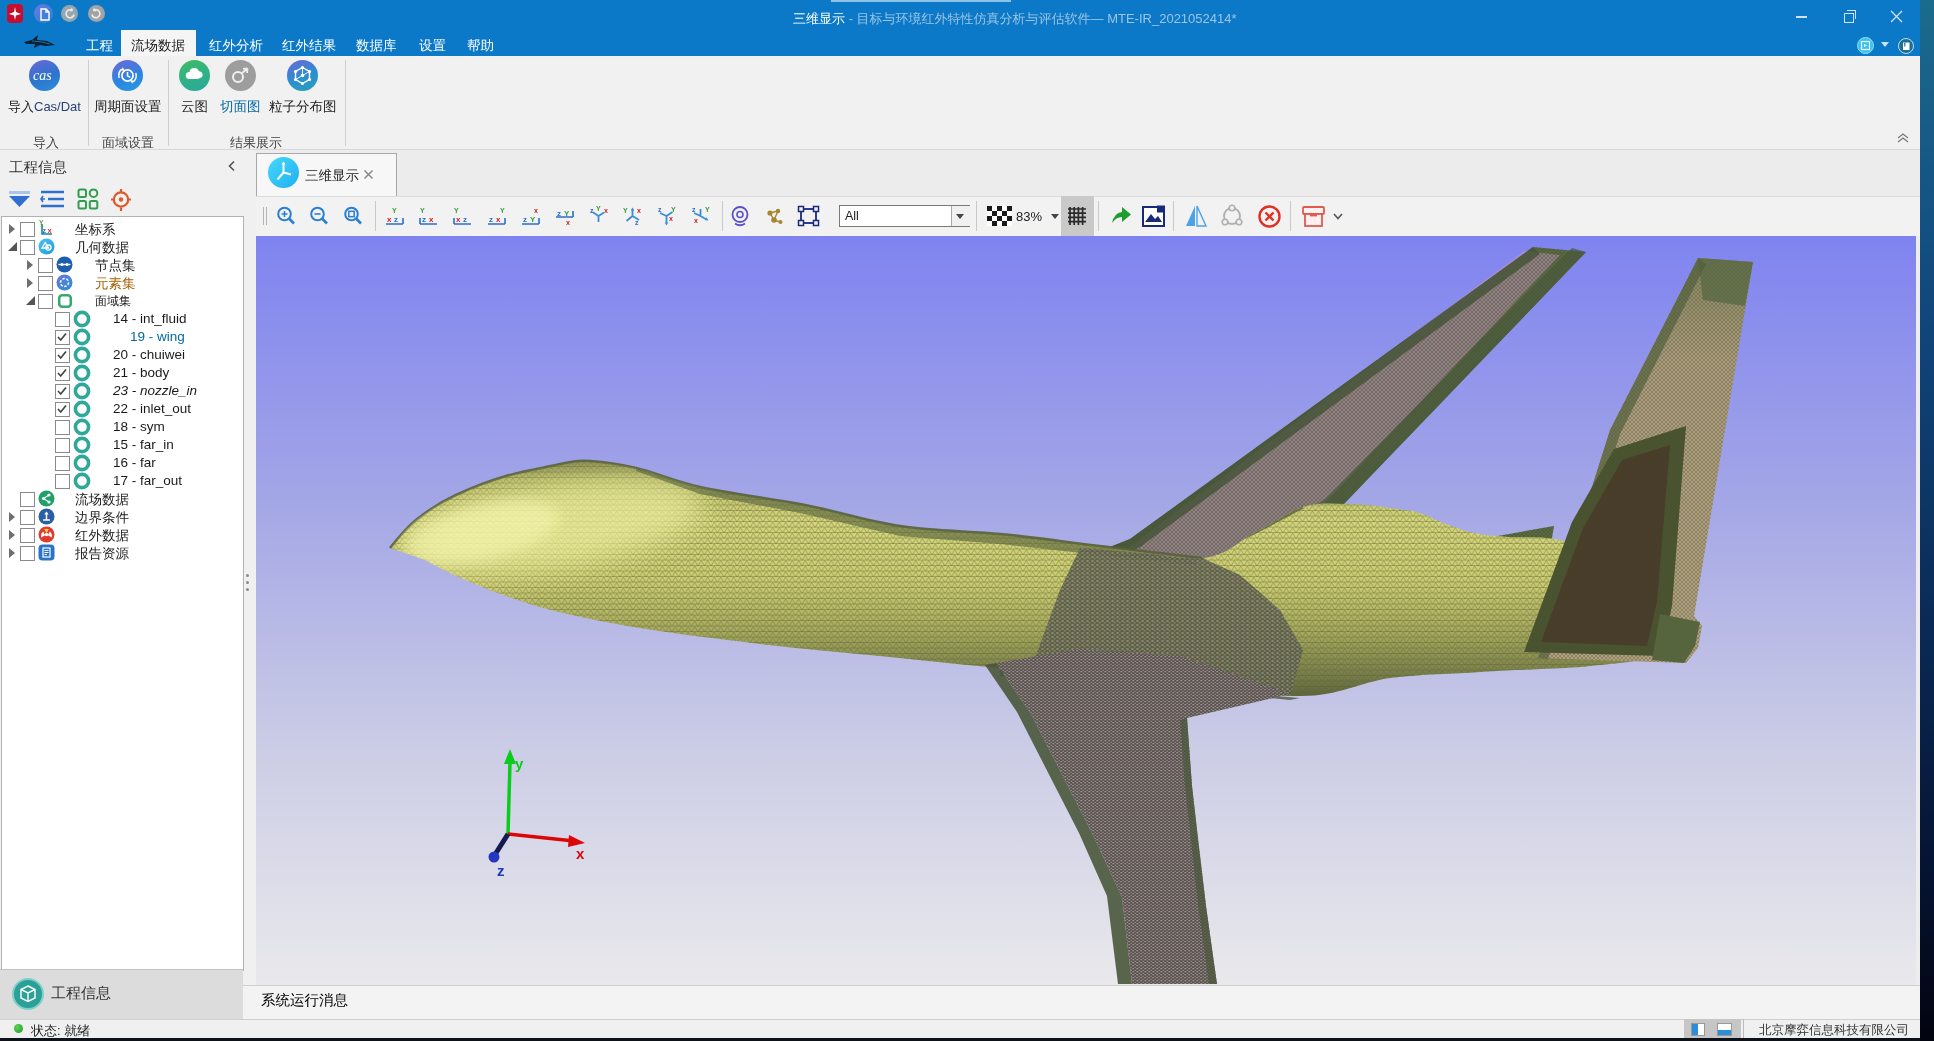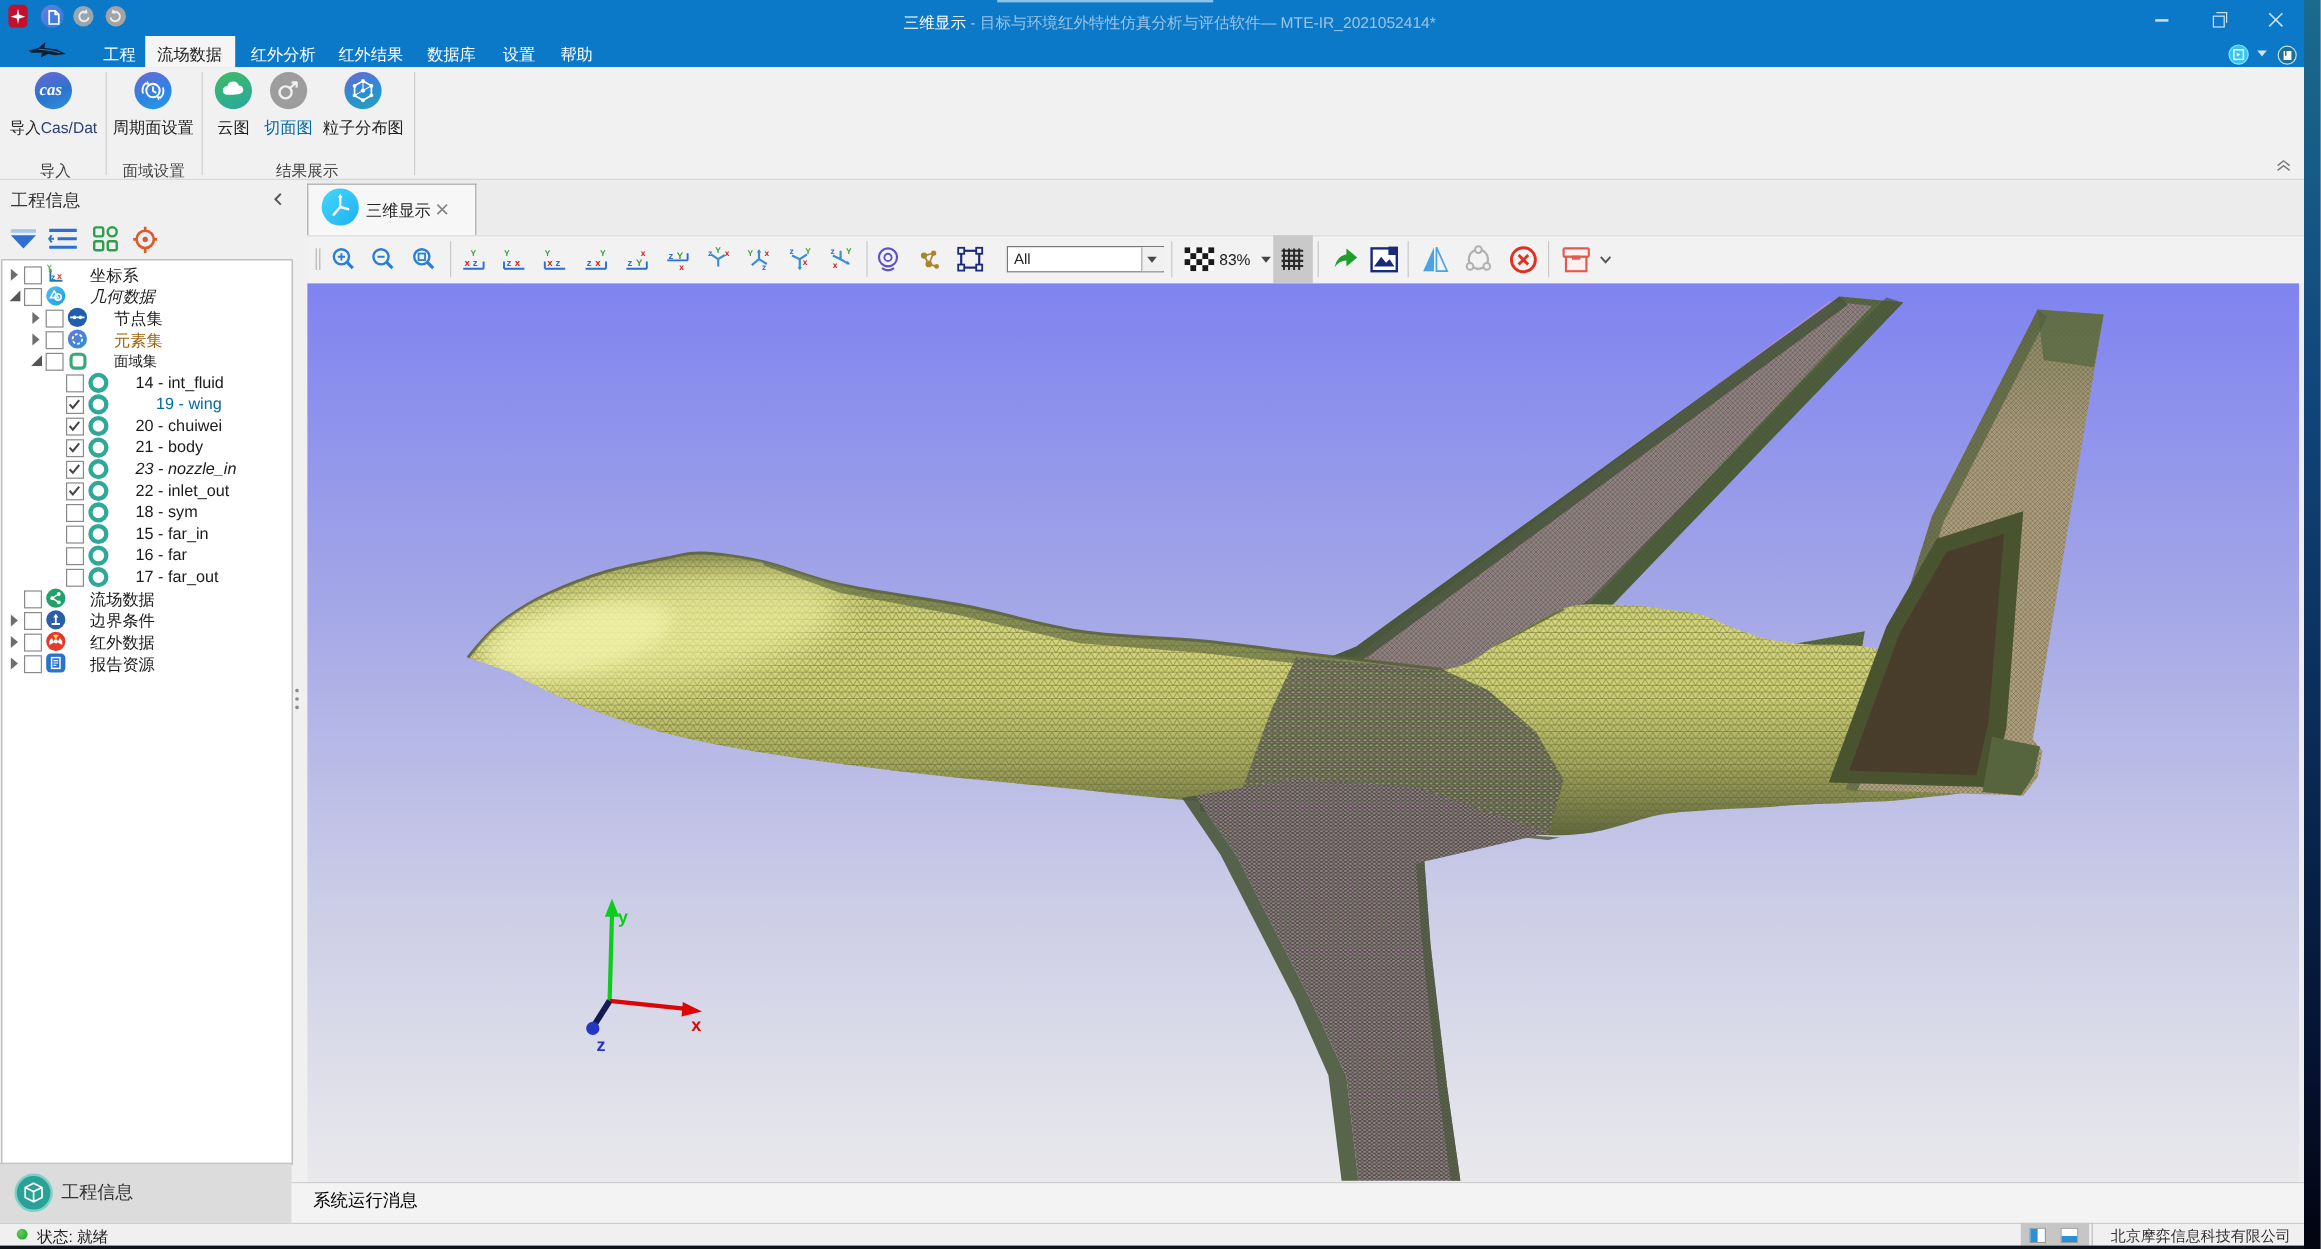--- a/index.html
+++ b/index.html
@@ -31,21 +31,21 @@
       <path d="M11 2.5 L12 6 L8.5 6.5 Z" fill="#e8eef0"></path>
     </svg>
 </div>
 <div class="ab" style="left:88px;top:5px;width:17px;height:17px;border-radius:50%;background:#a3a3a3;">
  <svg width="17" height="17" viewBox="0 0 17 17">
       <path d="M5.5 5.5 a4 4 0 1 1 -1.5 4" fill="none" stroke="#e8eef0" stroke-width="1.6"></path>
       <path d="M6 2.5 L5 6 L8.5 6.5 Z" fill="#e8eef0"></path>
     </svg>
 </div>
 
-<div class="tx" style="left:753px;top:10px;font-size:13px;color:#fff;text-align:right;">三维显示 <span style="color:#9cc4e4;">- 目标与环境红外特性仿真分析与评估软件— MTE-IR_2021052414*</span></div>
+<div class="tx" style="left:793px;top:10px;font-size:13px;color:#fff;text-align:right;">三维显示 <span style="color:#9cc4e4;">- 目标与环境红外特性仿真分析与评估软件— MTE-IR_2021052414*</span></div>
 
 <div class="ab" style="left:1796px;top:16px;width:11px;height:1.6px;background:#cfe3f3;"></div>
 <div class="ab" style="left:1844px;top:13px;width:8px;height:8px;border:1.4px solid #cfe3f3;"></div>
 <div class="ab" style="left:1847px;top:10px;width:8px;height:8px;border-top:1.4px solid #cfe3f3;border-right:1.4px solid #cfe3f3;"></div>
 <svg class="ab" style="left:1890px;top:10px;" width="13" height="13" viewBox="0 0 13 13">
     <path d="M1 1 L12 12 M12 1 L1 12" stroke="#cfe3f3" stroke-width="1.3"></path>
   </svg>
 
 <svg class="ab" style="left:22px;top:33px;" width="36" height="20" viewBox="0 0 36 20">
 <path d="M2 9 L10 7 L16 2 L15 7 L25 8 L33 12 L24 13 L18 12 L12 15 L13 11 L4 11 Z" fill="#0a2036"></path>
@@ -74,21 +74,21 @@
       <rect x="5.2" y="3.5" width="1.2" height="4" fill="#1b6f95"></rect>
     </svg>
 </div>
 
 <div class="ab" style="left:0;top:56px;width:1920px;height:93px;background:#f1f1f2;border-bottom:1px solid #d8d8d8;"></div>
 <div class="ab" style="left:88px;top:60px;width:1px;height:86px;background:#cfcfcf;"></div>
 <div class="ab" style="left:168px;top:60px;width:1px;height:86px;background:#cfcfcf;"></div>
 <div class="ab" style="left:345px;top:60px;width:1px;height:86px;background:#cfcfcf;"></div>
 
 <div class="ab" style="left:29px;top:60px;width:31px;height:31px;border-radius:50%;background:linear-gradient(160deg,#6c68d6 0%,#2b74ce 55%,#2f8fd8 100%);">
- <div class="tx" style="left:4px;top:8px;font-family:'Liberation Serif',serif;font-style:italic;font-size:14px;color:#fff;font-weight:bold;">cas</div>
+ <div class="tx" style="left:4px;top:8px;font-family:'Liberation Serif',serif;font-style:italic;font-size:14px;color:#fff;">cas</div>
 </div>
 <div class="tx" style="left:8px;top:98px;font-size:13px;color:#222;">导入<span style="color:#2c3f74;">Cas/Dat</span></div>
 <div class="tx" style="left:33px;top:134px;font-size:13px;color:#444;">导入</div>
 
 <div class="ab" style="left:112px;top:60px;width:31px;height:31px;border-radius:50%;background:linear-gradient(160deg,#6c68d6 0%,#2a86e2 60%,#2a9ae2 100%);">
  <svg width="31" height="31" viewBox="0 0 31 31">
   <circle cx="15.5" cy="15.5" r="5.6" fill="none" stroke="#fff" stroke-width="1.7"></circle>
   <path d="M15.5 12 v3.8 l2.8 1.6" stroke="#fff" stroke-width="1.5" fill="none"></path>
   <path d="M7.2 18 a8.8 8.8 0 0 1 2.4-8.9 M23.8 13 a8.8 8.8 0 0 1 -2.4 8.9" fill="none" stroke="#fff" stroke-width="1.5"></path>
   <path d="M10.8 7.2 L9.2 10.5 L12.8 10.8 Z" fill="#fff"></path>
@@ -180,21 +180,21 @@
           <stop offset="1" stop-color="#1e9ae0"></stop>
         </linearGradient>
         <clipPath id="fclip">
           <path d="M134,312 C138,307 149,293 160,284 C171,275 185,266 200,259 C215,252 233,245 250,240 C267,235 286,232 300,229 C314,226 321,224 334,225 C347,226 362,228 380,232 C398,236 417,245 444,251 C471,257 511,262 544,268 C577,274 611,285 644,290 C677,295 711,295 744,298 C777,301 810,306 844,310 C878,314 920,324 946,322 C972,320 983,304 1000,296 C1017,288 1032,276 1047,271 C1062,266 1076,268 1090,268 C1104,268 1122,270 1134,272 C1146,274 1155,274 1164,277 C1173,280 1181,285 1190,288 C1199,291 1208,295 1218,297 C1228,299 1238,300 1252,301 C1266,302 1285,300 1304,304 C1323,308 1346,319 1364,326 C1382,333 1402,338 1414,348 C1426,358 1430,378 1434,386 C1438,394 1438,392 1436,396 C1434,400 1433,407 1424,412 C1415,417 1399,421 1384,424 C1369,427 1351,428 1334,430 C1317,432 1302,432 1284,433 C1266,434 1249,434 1224,436 C1199,438 1164,438 1134,442 C1104,446 1084,460 1044,460 C1004,460 944,449 894,444 C844,439 789,436 744,432 C699,428 664,424 624,420 C584,416 544,413 504,408 C464,403 421,398 384,392 C347,386 312,379 284,371 C256,363 233,354 214,346 C195,338 176,328 169,324 Z"></path>
         </clipPath>
 </defs>
       <circle cx="8.5" cy="8.5" r="8" fill="url(#gb)"></circle>
       <path d="M7.2 4.5 L10.6 10 H4 Z" fill="none" stroke="#fff" stroke-width="1.3"></path>
       <circle cx="10.4" cy="9.6" r="2.6" fill="none" stroke="#fff" stroke-width="1.3"></circle>
     </svg>
-<div style="position:absolute;left:75px;top:239px;font-size:13.5px;color:#1a1a1a;white-space:nowrap;font-style:italic;">几何数据</div>
+<div style="position:absolute;left:75px;top:239px;font-size:13.5px;color:#1a1a1a;white-space:nowrap;">几何数据</div>
 <div style="position:absolute;left:27px;top:260px;width:0;height:0;border-left:6px solid #6e6e6e;border-top:5px solid transparent;border-bottom:5px solid transparent;"></div>
 <div style="position:absolute;left:38px;top:258px;width:13px;height:13px;background:#fff;border:1px solid #8a8a8a;"></div>
 <svg style="position:absolute;left:56px;top:256px;" width="17" height="17" viewBox="0 0 17 17">
       <circle cx="8.5" cy="8.5" r="8" fill="#1d5fae"></circle>
       <path d="M2.5 8.5 H14.5" stroke="#fff" stroke-width="1.4"></path>
       <circle cx="6" cy="8.5" r="1.5" fill="#fff"></circle>
       <circle cx="11" cy="8.5" r="1.5" fill="#fff"></circle>
     </svg>
 <div style="position:absolute;left:95px;top:257px;font-size:13.5px;color:#1a1a1a;white-space:nowrap;">节点集</div>
 <div style="position:absolute;left:27px;top:278px;width:0;height:0;border-left:6px solid #6e6e6e;border-top:5px solid transparent;border-bottom:5px solid transparent;"></div>

